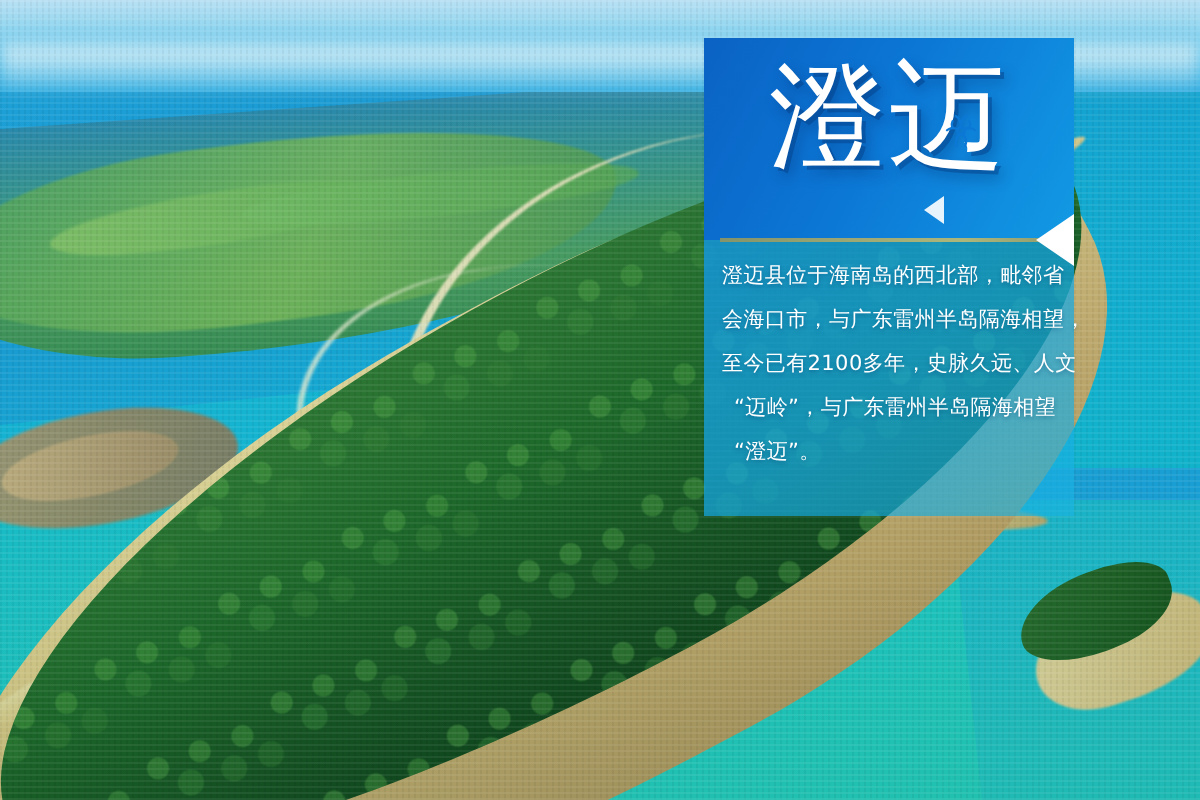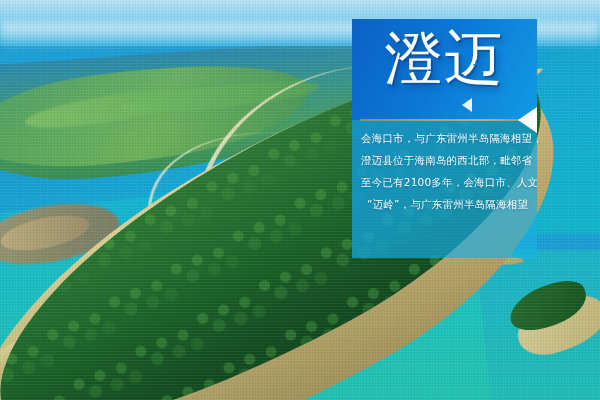--- a/index.html
+++ b/index.html
@@ -294,20 +294,21 @@
         <path d="M7.2 6.4 Q6 9 7.6 10.2"></path>
         <path d="M16.8 6.4 Q18 9 16.4 10.2"></path>
       </g>
     </svg>
 
     <div class="tri-small"></div>
     <div class="divider"></div>
     <div class="tri"></div>
 
     <div class="panel-body">
+      <p>澄迈县位于海南岛的西北部，毗邻省</p>
       <p>会海口市，与广东雷州半岛隔海相望，</p>
-      <p>澄迈县位于海南岛的西北部，毗邻省</p>
-      <p>至今已有2100多年，会海口市、人文</p>
+      <p>至今已有2100多年，史脉久远、人文</p>
       <p class="indent">“迈岭”，与广东雷州半岛隔海相望</p>
+      <p class="indent">“澄迈”。</p>
     </div>
   </div>
 
 </div>
 
 </body></html>

